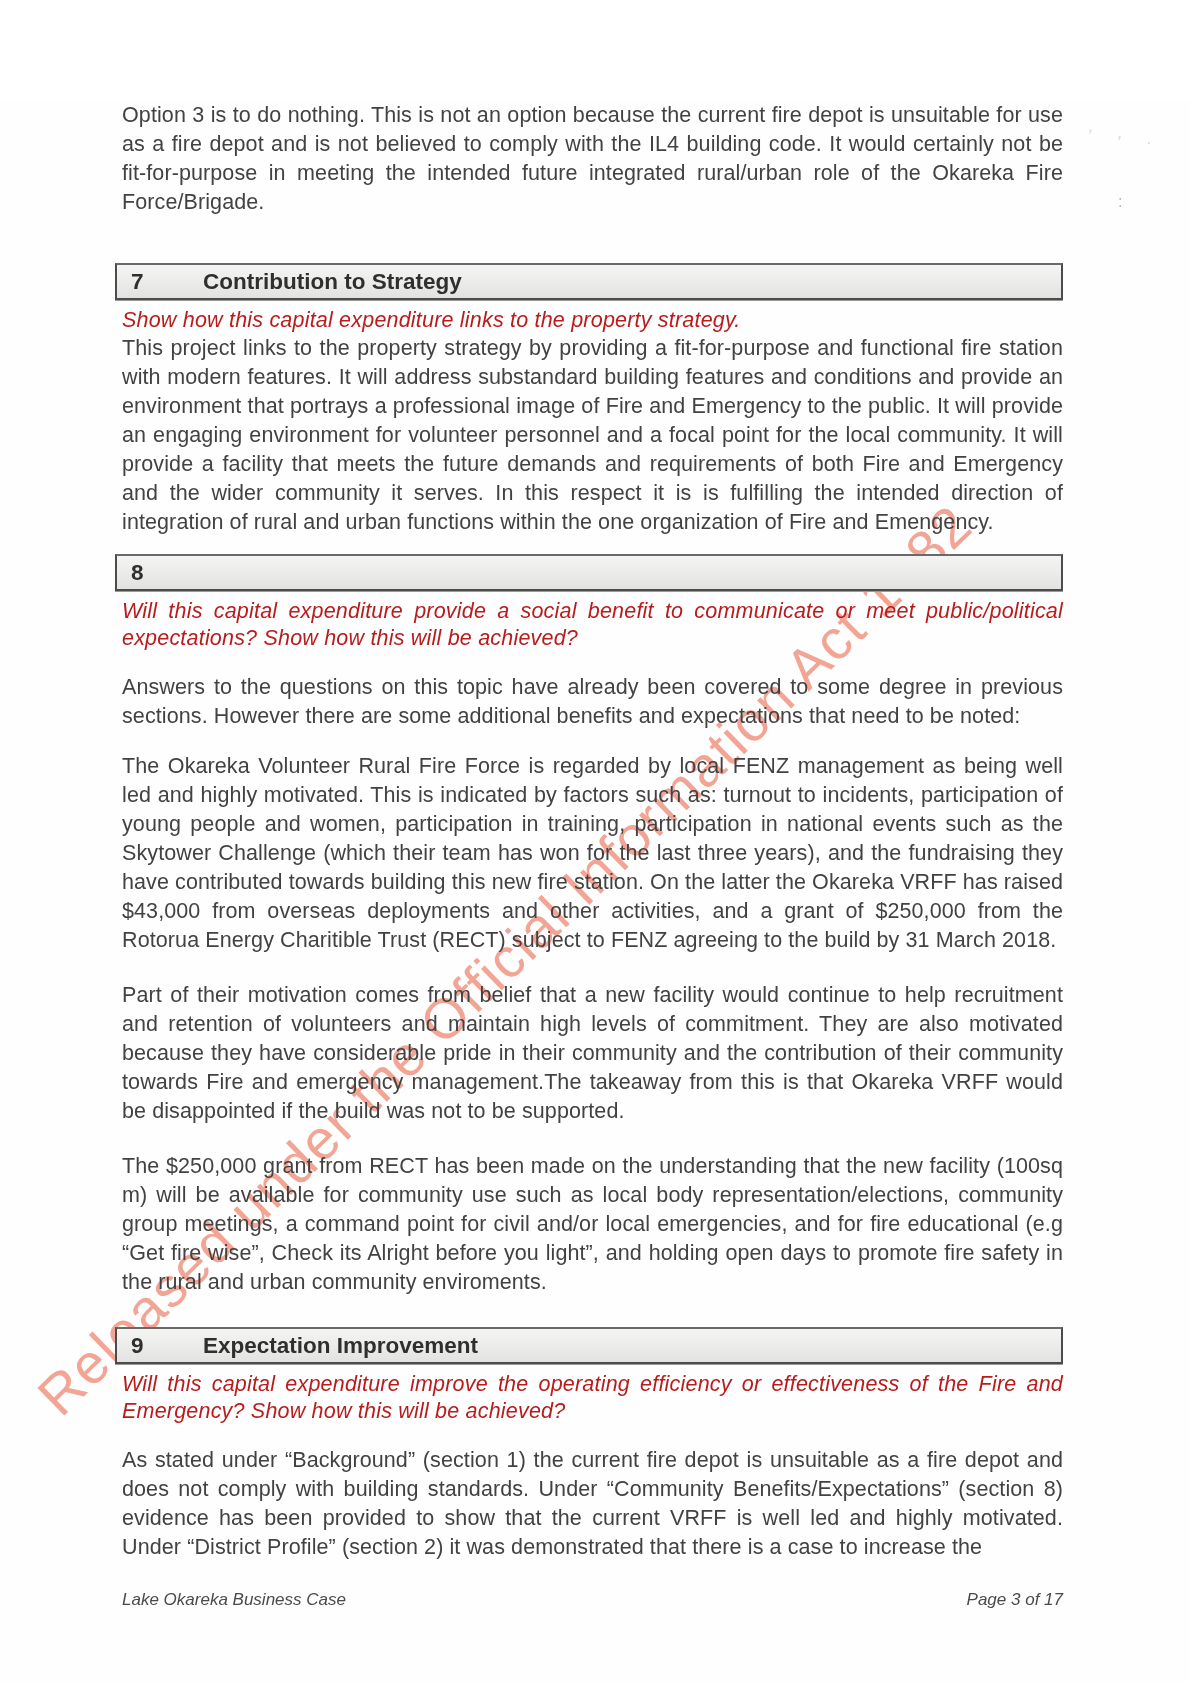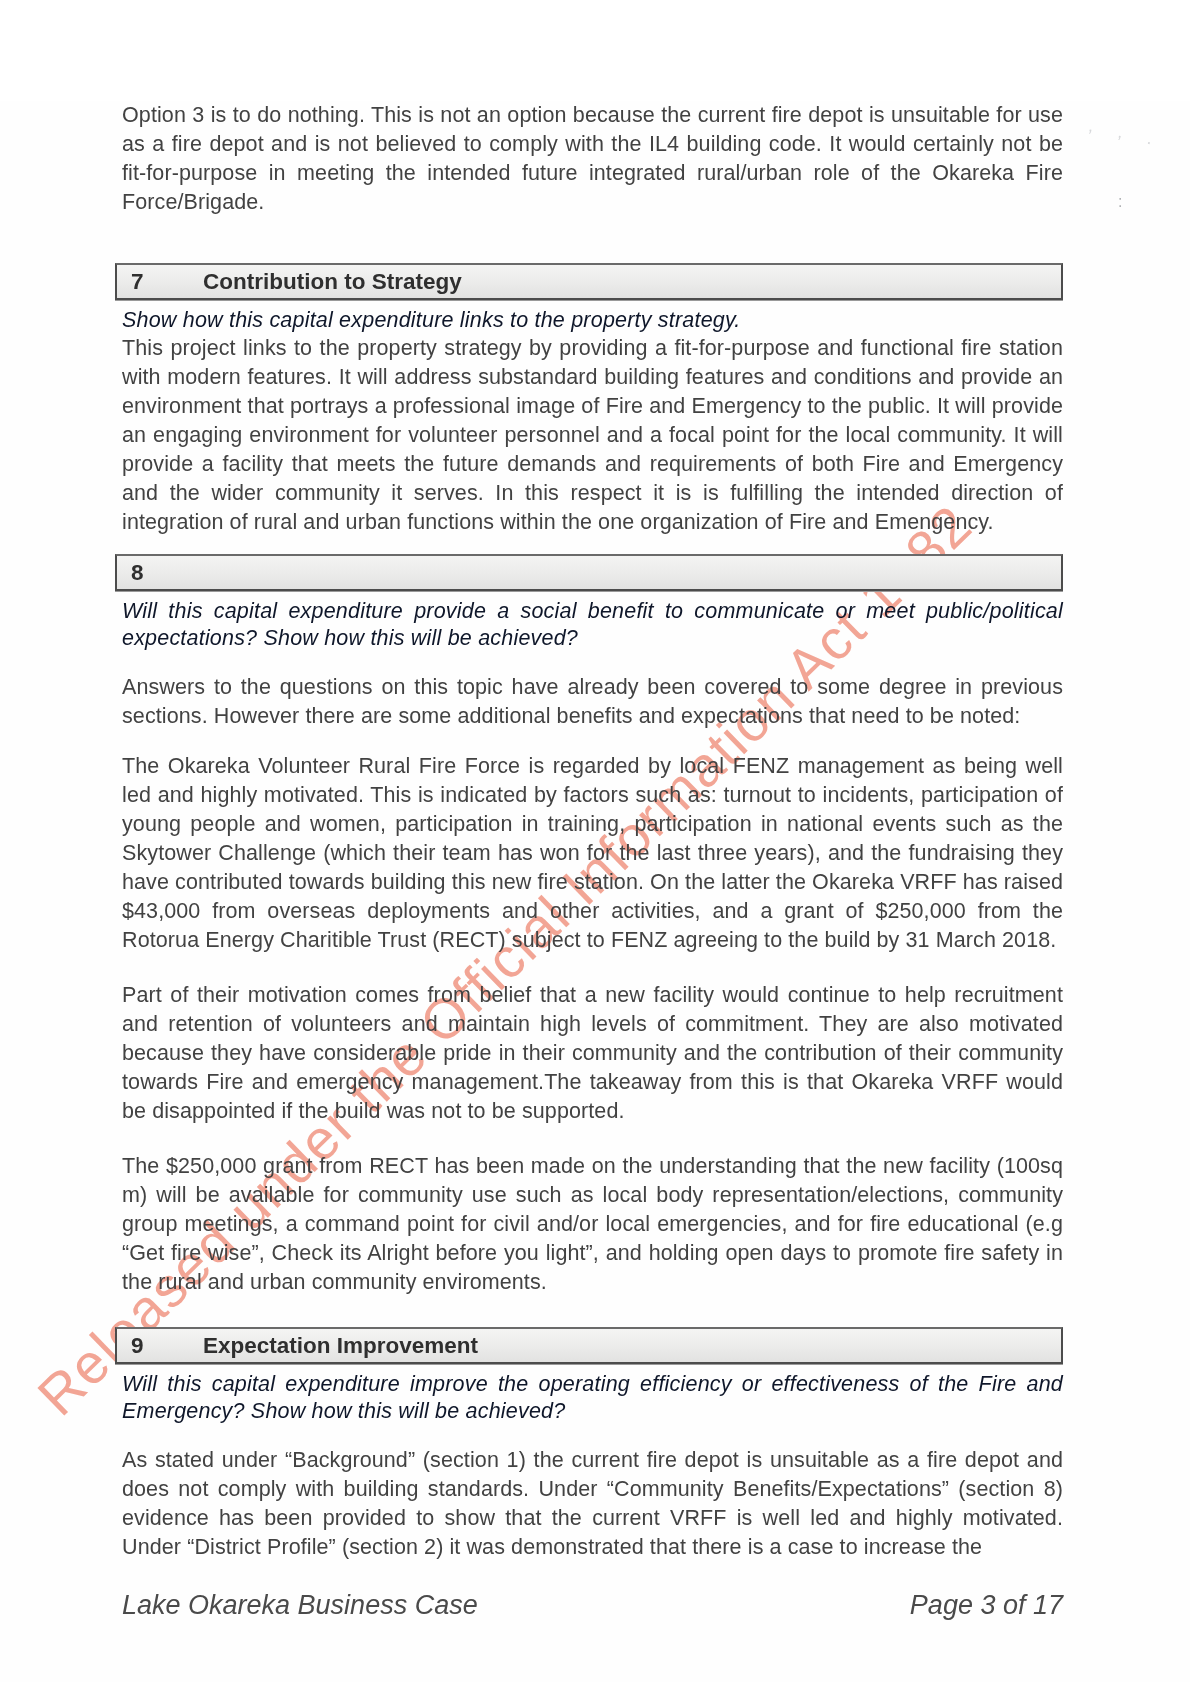--- a/index.html
+++ b/index.html
@@ -54,31 +54,31 @@
     display: flex;
     align-items: center;
     color: #2f2f2f;
     font-weight: bold;
     font-size: 22.5px;
   }
   .sec-num { padding-left: 14px; width: 86px; }
   .instruction {
     margin-top: 7px;
     font-style: italic;
-    color: #0f172a;
+    color: #b91c1c;
     font-size: 21.5px;
     line-height: 27px;
     text-align: justify;
     letter-spacing: 0.2px;
   }
   .footer {
     display: flex;
     justify-content: space-between;
     font-style: italic;
-    font-size: 27px;
+    font-size: 17px;
     color: #4a4a4a;
     margin-top: 28px;
   }
   .footer .left { font-weight: 500; }
   
   .artifact { position: absolute; z-index: 3; color: #b9bcc0; }
   .a1 { left: 1088px; top: 22px; font-size: 18px; transform: rotate(12deg); letter-spacing: 10px; opacity: .55; }
   .a2 { left: 1118px; top: 92px; font-size: 16px; color: #8d9094; opacity: .7; }
   .mt-intro { margin-top: 101px; }
   .mt-sec7  { margin-top: 46px; }

